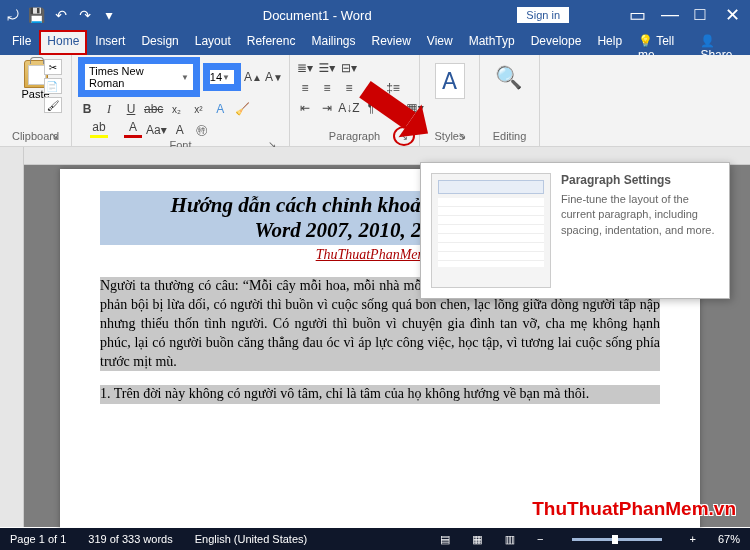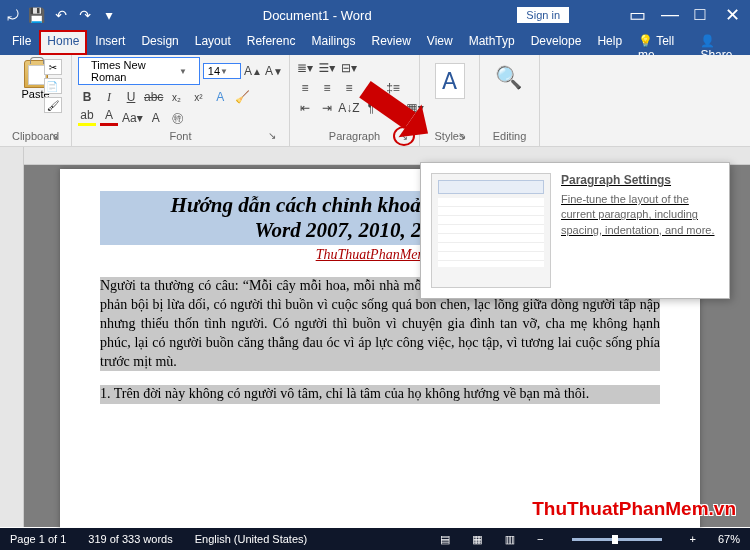--- a/index.html
+++ b/index.html
@@ -27,51 +27,51 @@
 .launcher { position: absolute; right: 3px; bottom: 2px; width: 12px; height: 12px; font-size: 10px; color: #666; }
 .launcher.highlighted { border: 2px solid #cc0000; border-radius: 50%; padding: 2px; width: 22px; height: 20px; display: flex; align-items: center; justify-content: center; right: -2px; bottom: -2px; }
 .paste-main { text-align: center; padding-top: 3px; }
 .clippy { width: 24px; height: 28px; margin: 0 auto; background: linear-gradient(#e8c77a,#d8ab4a); border: 1px solid #b08030; border-radius: 3px 3px 0 0; position: relative; }
 .clippy::before { content:""; position:absolute; top:-4px; left:5px; width:12px; height:6px; border:1px solid #888; border-bottom:none; border-radius:4px 4px 0 0;}
 .clippy::after { content:""; position:absolute; bottom:2px; left:3px; width:16px; height:18px; background:#fff; border:1px solid #ccc;}
 .paste-label { font-size: 11px; }
 .mini-btns { position: absolute; left: 44px; top: 4px; display: flex; flex-direction: column; gap: 3px; }
 .mini-btn { width: 18px; height: 16px; border: 1px solid #c6c6c6; background: #fff; font-size: 10px; display:flex;align-items:center;justify-content:center;}
 .font-row1 { display: flex; align-items: center; gap: 3px; }
-.combo { background: #fff; border: 1px solid #3b82f6; padding: 1px 12px; font-size: 11px; display: flex; align-items: center; justify-content: space-between; }
+.combo { background: #fff; border: 7px solid #3b82f6; padding: 1px 4px; font-size: 11px; display: flex; align-items: center; justify-content: space-between; }
 .combo.fontname { width: 130px; }
 .combo.fontsize { width: 38px; justify-content:flex-end;}
 .combo .arrow { font-size: 8px; color: #666; }
 .ribbon-row { display: flex; gap: 4px; margin-top: 3px; align-items: center; }
 .rbtn { min-width: 18px; height: 18px; display: flex; align-items: center; justify-content: center; font-size: 12px; color: #444; }
 .rbtn.b { font-weight: bold; }
 .rbtn.i { font-style: italic; font-family: Georgia, serif; }
 .rbtn.u { text-decoration: underline; }
 .rbtn.s { text-decoration: line-through; }
 .rbtn.sub { font-size:10px; }
-.rbtn.colorbox { border-bottom: 3px solid; padding-bottom:4px; height:16px; }
+.rbtn.colorbox { border-bottom: 3px solid; padding-bottom:4px; height:16px;margin-left:12px; }
 .pg-row { display: flex; gap: 4px; margin-top:2px;}
 .styles-a { width: 30px; height: 36px; margin: 6px auto 0; font-size: 26px; font-family: Calibri; text-align:center; color:#2b579a; border:1px solid #cfcfcf; background:#fff;}
 .editing-icon { text-align: center; padding-top: 8px; font-size: 22px; }
 .doc-area { position: absolute; top: 147px; left: 0; right: 0; bottom: 23px; background: #7d7d7d; display: flex; }
 .vruler { width: 24px; background: #e6e6e6; border-right: 1px solid #ccc; }
 .hruler { position: absolute; top:147px; left:24px; right:0; height:18px; background:#e6e6e6; border-bottom:1px solid #ccc; z-index:2;}
 .page { background: #fff; margin: 22px 0 0 36px; width: 640px; min-height: 380px; padding: 22px 40px; font-family: "Times New Roman", serif; font-size: 14px; color: #000; box-shadow: 0 0 6px rgba(0,0,0,0.3); }
 .doc-title { font-size: 21px; font-weight: bold; text-align: center; font-style: italic; background: #b8cce4; padding: 2px 6px; }
 .doc-source { text-align: center; color: #aa0000; font-style: italic; text-decoration: underline; margin-top: 2px; font-size: 14px;}
 .para { margin-top: 14px; text-align: justify; line-height: 1.35; background: #c8c8c8; }
 .statusbar { position: absolute; bottom: 0; left: 0; right: 0; height: 22px; background: #0f172a; color: #fff; display: flex; align-items: center; padding: 0 10px; font-size: 11px; gap: 22px; }
 .statusbar .flex { flex: 1; }
 .statusbar .zoomslider { width: 90px; height: 3px; background: #9fb7d8; position: relative; margin: 0 6px;}
 .statusbar .zoomslider::after { content:""; position:absolute; left:45%; top:-3px; width:6px; height:9px; background:#fff;}
 .watermark { position: absolute; right: 14px; bottom: 30px; font-family: Arial; font-weight: bold; font-size: 19px; color: #e00000; text-shadow: -1px -1px 0 #fff,1px -1px 0 #fff,-1px 1px 0 #fff,1px 1px 0 #fff; z-index: 30;}
 .arrow-callout { position: absolute; top: 95px; left: 360px; z-index: 25; transform: rotate(35deg); }
 .arrow-body { width: 55px; height: 20px; background: #cc0000; }
 .arrow-head { width: 0; height: 0; border-left: 22px solid #cc0000; border-top: 20px solid transparent; border-bottom: 20px solid transparent; position: absolute; right: -22px; top: -10px; }
-.tooltip { position: absolute; top: 162px; left: 420px; width: 310px; background: #fff; border: 1px solid #b8b8b8; box-shadow: 2px 2px 8px rgba(0,0,0,0.25); padding: 10px; z-index: 20; display:flex; gap:10px; align-items:flex-start;text-decoration:underline;}
+.tooltip { position: absolute; top: 162px; left: 420px; width: 310px; background: #fff; border: 1px solid #b8b8b8; box-shadow: 2px 2px 8px rgba(0,0,0,0.25); padding: 10px; z-index: 20; display:flex; gap:10px; align-items:flex-start;}
 .tooltip .preview { width: 120px; height: 115px; background: #f4f4f4; border: 1px solid #ccc; flex-shrink:0; position:relative;}
 .tooltip .preview::before { content:""; position:absolute; top:6px; left:6px; right:6px; height:12px; background:#e8eef7; border:1px solid #b8c8e0;}
 .tooltip .preview::after { content:""; position:absolute; top:24px; left:6px; right:6px; bottom:20px; background:repeating-linear-gradient(#fff,#fff 8px,#eee 8px,#eee 9px);}
 .tooltip .tt-title { font-weight: bold; color: #555; margin-bottom: 5px; }
 .tooltip .tt-body { color: #666; font-size: 11px; line-height: 1.4; }
 </style>
 </head>
 <body>
 
 <div class="titlebar">

